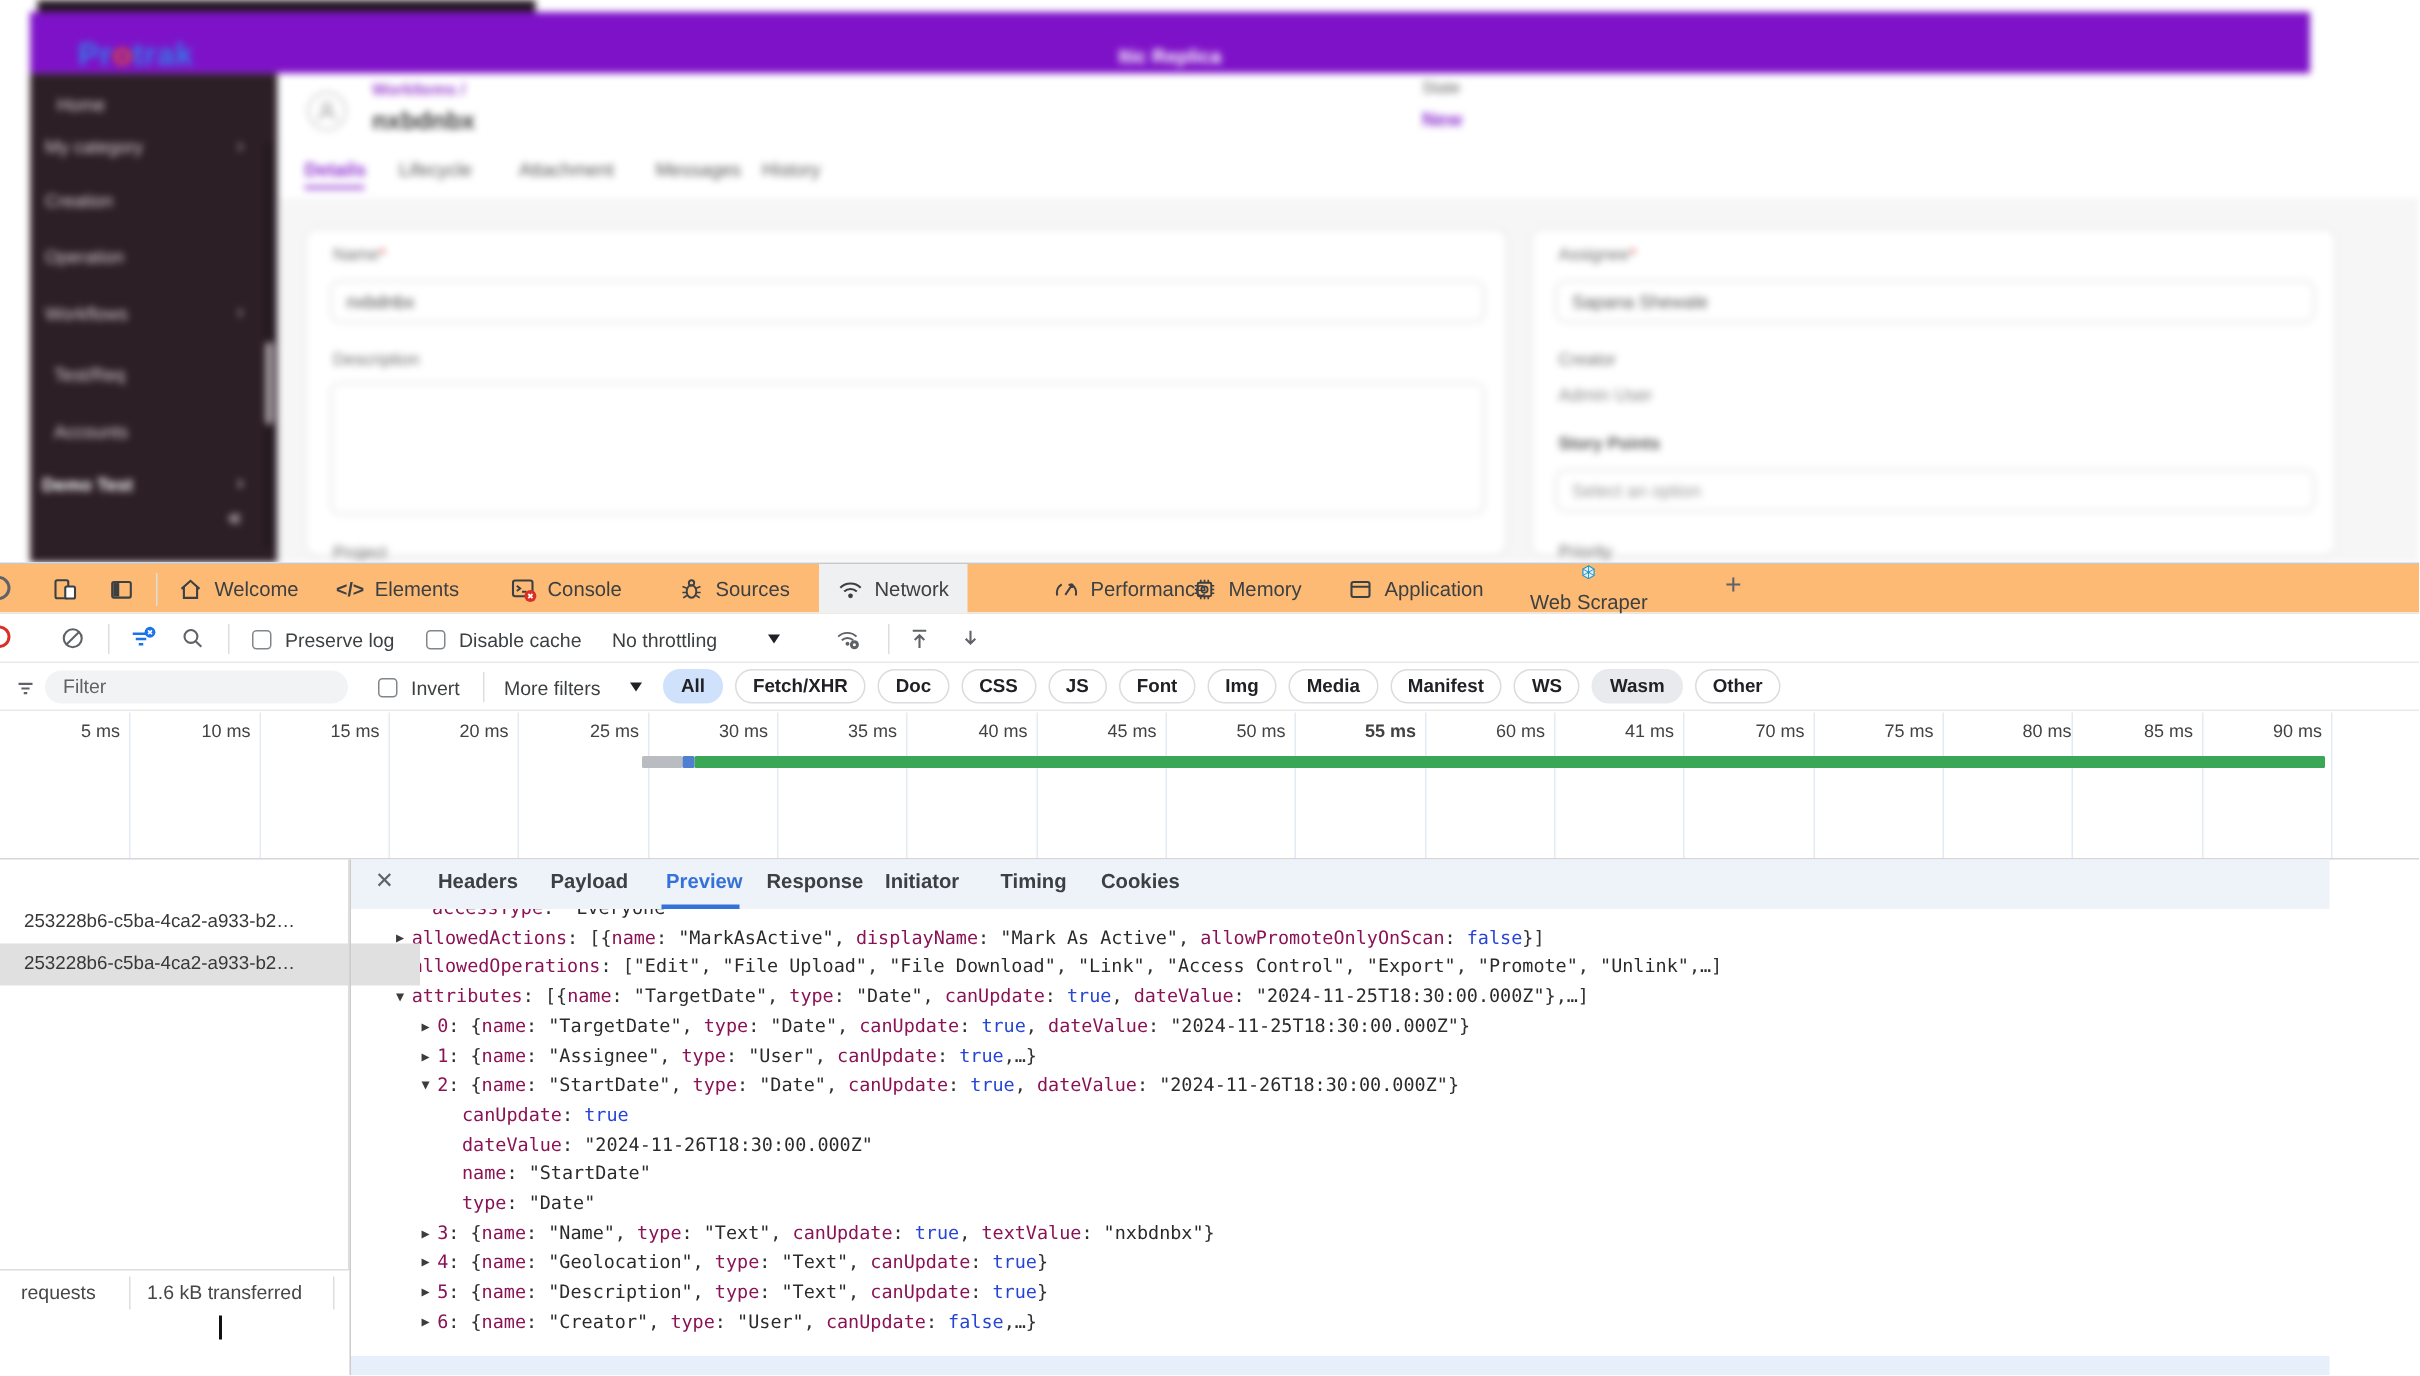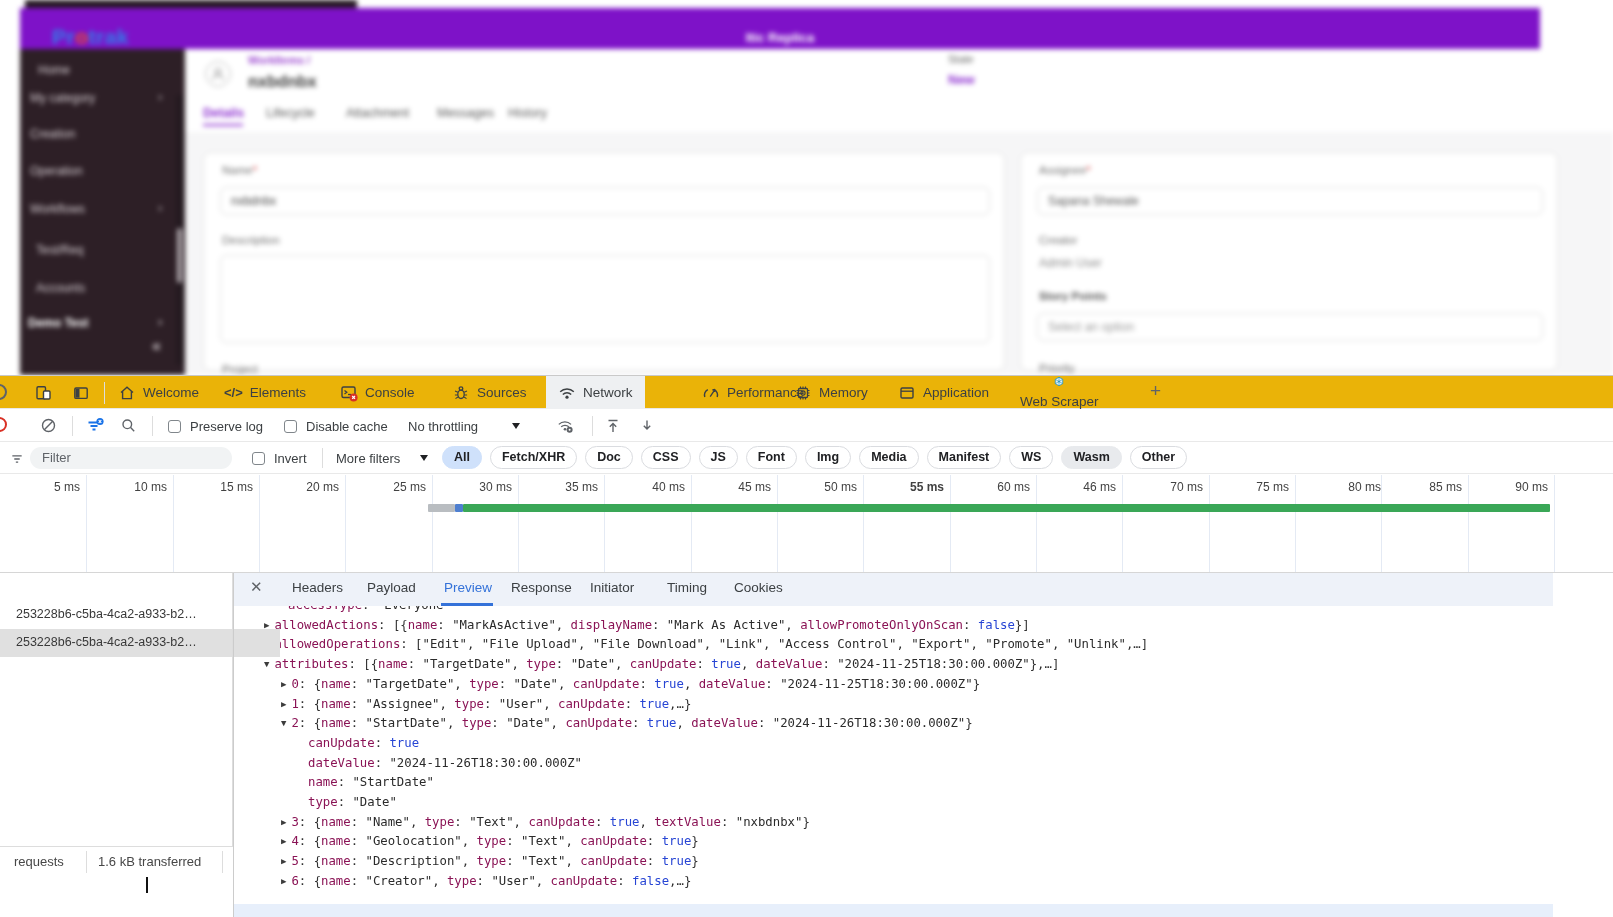--- a/index.html
+++ b/index.html
@@ -34,21 +34,21 @@
   .card { background:#fff; border:1px solid #e2e2e2; border-radius:8px; }
   .f-label { font-size:11.5px; color:#6e6e6e; }
   .req { color:#d43c3c; }
   .f-input { border:1px solid #dcdcdc; border-radius:6px; background:#fff; font-size:12px;
     color:#4a4a4a; line-height:26px; padding-left:10px; }
   .muted { color:#9a9a9a; }
 
   
   .devtools { position:absolute; left:0; top:375px; width:1613px; height:542px; background:#fff;
     border-top:1px solid #c9c9c9; overflow:hidden; color:#3c4043; }
-  .dt-tabbar { left:0; top:0; width:1613px; height:33px; border-bottom:1px solid #e9e9e9; background:#eab308; }
+  .dt-tabbar { left:0; top:0; width:1613px; height:33px; border-bottom:1px solid #e9e9e9; background:#fdba74; }
   .dt-tab { position:absolute; top:0; height:33px; display:flex; align-items:center; gap:7px;
     font-size:13.5px; color:#3c4043; }
   .dt-tab.active { background:#eef0f2; padding:0 12px; }
   .vsep { width:1px; background:#ddd; }
   .half-circle { left:-9px; top:8px; width:16px; height:16px; border:2px solid #5f6368; border-radius:50%; }
   .toolbar-label { font-size:13px; color:#3c4043; }
   .cb { width:13px; height:13px; border:1.5px solid #80868b; border-radius:3px; background:#fff; }
   .caret-down { width:0; height:0; border-left:4.5px solid transparent; border-right:4.5px solid transparent;
     border-top:6px solid #202124; }
   .rec-half { left:-8px; top:41px; width:15px; height:15px; border:2px solid #d93025; border-radius:50%; }
@@ -65,21 +65,21 @@
   .split-line { left:0; top:196px; width:1613px; height:1px; background:#d6d6d6; z-index:2; }
   .name-header { left:0; top:197px; width:233px; height:28px; background:#fff; border-bottom:1px solid #e3e3e3;
     font-size:13px; color:#3c3c3c; z-index:2; }
   .req-row { position:absolute; left:0; width:280px; height:28px; font-size:12.5px; color:#383838; z-index:2;padding-left:48px; }
   .req-row .txt { position:absolute; left:16px; top:6px; white-space:nowrap; }
   .col-border { left:232px; top:197px; width:1px; height:273px; background:#ddd; z-index:2; }
   .status-bar { left:0; top:470px; width:233px; height:30px; border-top:1px solid #ddd; background:#fff;
     font-size:13px; color:#474747; z-index:2; }
   .pane-border { left:233px; top:197px; width:1px; height:345px; background:#ccc; z-index:3; }
   .preview-strip { left:234px; top:197px; width:1319px; height:33px; background:#eef2f9; z-index:2; }
-  .pv-tab { position:absolute; top:7px; font-size:13.5px; color:#3c4043; }
+  .pv-tab { position:absolute; top:7px; font-size:13.5px; color:#3c4043;font-weight:bold; }
   .pv-tab.active { color:#3472d9; }
   .pv-underline { position:absolute; left:207px; top:30px; width:52px; height:3px; background:#3472d9; }
   .pv-close { position:absolute; left:16px; top:5px; font-size:15px; color:#5f6368; }
   .json-body { position:absolute; inset:0; z-index:1; }
   .json-line { position:absolute; white-space:pre; font-family:"DejaVu Sans Mono", monospace; font-size:12.3px; color:#303030; }
   .tri { display:inline-block; font-size:9px; color:#3c3c3c; margin-right:5px; vertical-align:1px; }
   .seg-k { color:#8a1355; } .seg-s { color:#2b2b2b; } .seg-b { color:#2745d4; } .seg-p { color:#303030; }
   .blue-strip { left:234px; top:528px; width:1319px; height:14px; background:#e7effb; z-index:4; }
   .icon18 { width:18px; height:18px; display:block; }
   .caret-artifact { left:146px; top:877px; width:2px; height:16px; background:#111; z-index:6; }
@@ -371,21 +371,21 @@
       <div class="ruler-label" style="left: 627px;">40 ms</div>
       <div class="gridline" style="left: 777px;"></div>
       <div class="ruler-label" style="left: 713px;">45 ms</div>
       <div class="gridline" style="left: 863px;"></div>
       <div class="ruler-label" style="left: 799px;">50 ms</div>
       <div class="gridline" style="left: 950px;"></div>
       <div class="ruler-label" style="left: 886px; font-weight: bold;">55 ms</div>
       <div class="gridline" style="left: 1036px;"></div>
       <div class="ruler-label" style="left: 972px;">60 ms</div>
       <div class="gridline" style="left: 1122px;"></div>
-      <div class="ruler-label" style="left: 1058px;">46 ms</div>
+      <div class="ruler-label" style="left: 1058px;">41 ms</div>
       <div class="gridline" style="left: 1209px;"></div>
       <div class="ruler-label" style="left: 1145px;">70 ms</div>
       <div class="gridline" style="left: 1295px;"></div>
       <div class="ruler-label" style="left: 1231px;">75 ms</div>
       <div class="gridline" style="left: 1381px;"></div>
       <div class="ruler-label" style="left: 1323px;">80 ms</div>
       <div class="gridline" style="left: 1468px;"></div>
       <div class="ruler-label" style="left: 1404px;">85 ms</div>
       <div class="gridline" style="left: 1554px;"></div>
       <div class="ruler-label" style="left: 1490px;">90 ms</div>

